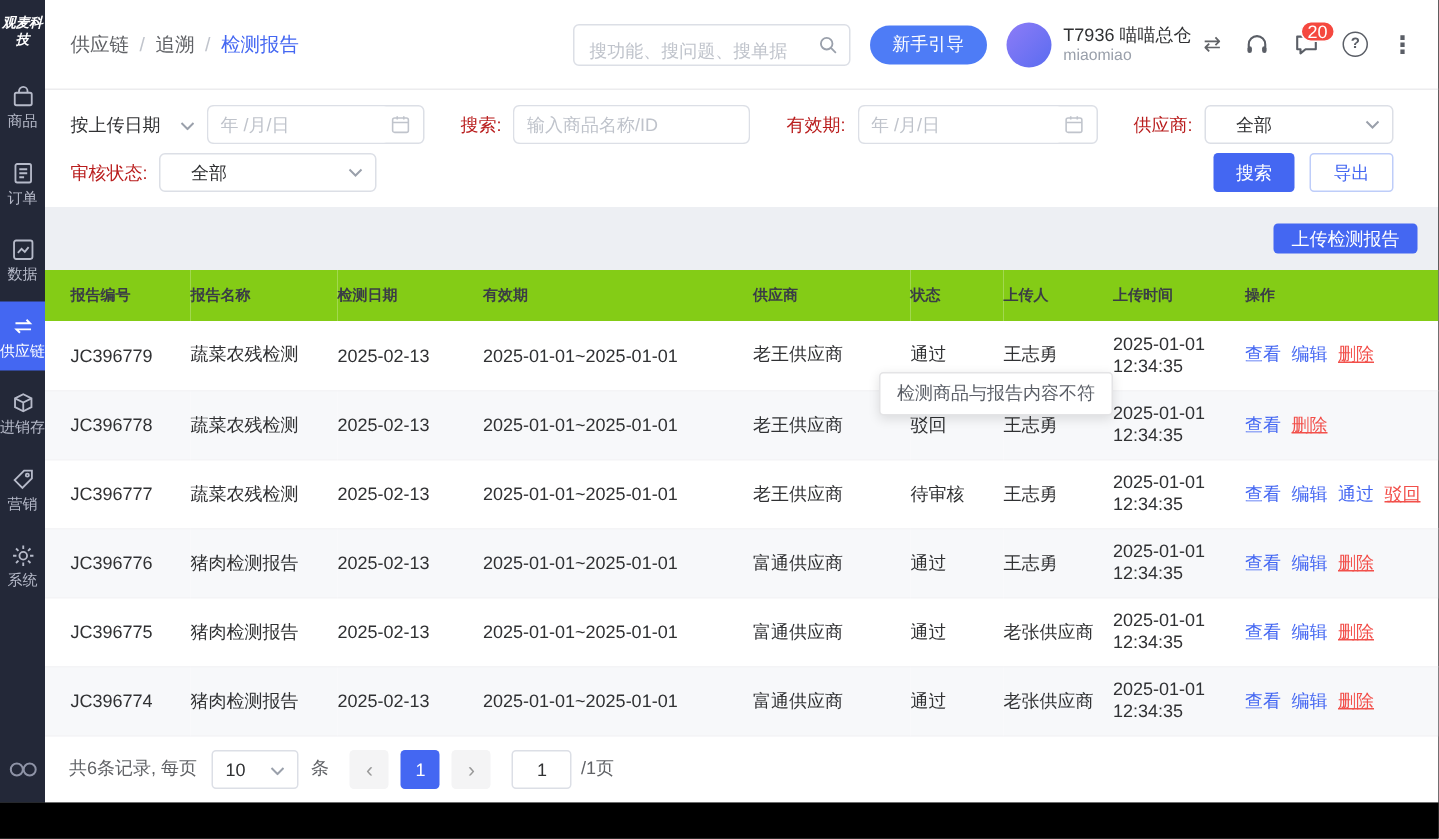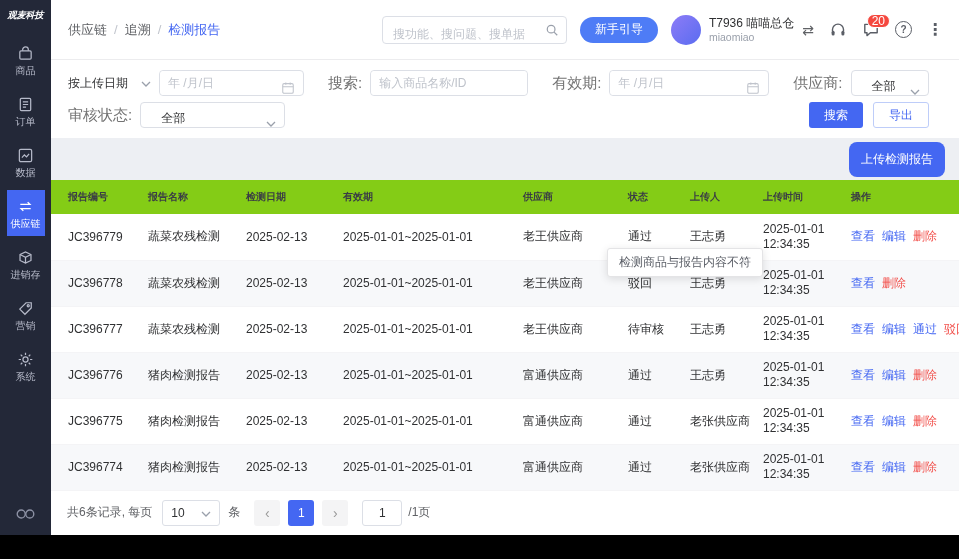--- a/index.html
+++ b/index.html
@@ -2,21 +2,21 @@
 <html><head>
 <meta charset="utf-8">
 <style>
   * { box-sizing: border-box; margin: 0; padding: 0; }
   html,body { background:#000; }
   body { font-family: "Liberation Sans", "DejaVu Sans", sans-serif; }
   .app { position:relative; width:959px; height:559px; background:#000; overflow:hidden; }
   .main { position:absolute; top:0; left:0; width:959px; height:535px; display:flex; background:#EDEFF3; }
 
   
-  .sidebar { width:51px; flex-shrink:0; background:#232838; display:flex; flex-direction:column; align-items:center; }
+  .sidebar { width:30px; flex-shrink:0; background:#232838; display:flex; flex-direction:column; align-items:center; }
   .logo { color:#fff; font-size:9px; font-weight:bold; font-style:italic; text-align:center; padding:10px 1px 4px; line-height:11px; }
   .nav { margin-top:12px; width:38px; display:flex; flex-direction:column; }
   .nav-item { width:38px; padding:8px 0 7px; margin-bottom:5px; display:flex; flex-direction:column; align-items:center; gap:3px; color:#B6BAC9; cursor:pointer; }
   .nav-item.active { background:#4467F2; color:#fff; }
   .nav-label { font-size:10px; line-height:11px; white-space:nowrap; }
   .nicon { display:inline-flex; }
   .sidebar-spacer { flex:1; }
   .sidebar-bottom { padding-bottom:10px; color:#8E93A6; cursor:pointer; }
 
   
@@ -41,47 +41,47 @@
   .swap-ic { margin-left:8px; font-size:14px; color:#606266; cursor:pointer; }
   .hicon { margin-left:15px; display:inline-flex; align-items:center; cursor:pointer; position:relative; color:#5A5E66; }
   .badge { position:absolute; top:-7px; right:-10px; background:#F5483F; color:#fff; font-size:12px; line-height:12px; padding:0 4px; border-radius:8px; border:1.5px solid #fff; font-style:normal; }
   .ring { width:17px; height:17px; border:1.4px solid #5A5E66; border-radius:50%; font-size:10px; font-weight:bold; justify-content:center; }
   .dots { font-size:16px; font-weight:bold; }
 
   
   .filters { background:#fff; padding:10px 30px 10px 17px; flex-shrink:0; }
   .f-row { display:flex; align-items:center; }
   .f-row + .f-row { margin-top:6px; }
-  .f-label { font-size:15px; color:#737373; margin-right:8px; white-space:nowrap; }
+  .f-label { font-size:12px; color:#b91c1c; margin-right:8px; white-space:nowrap; }
   .f-type { display:flex; align-items:center; gap:13px; font-size:12px; color:#303133; cursor:pointer; margin-right:8px; white-space:nowrap; }
-  .f-input, .f-select { height:26px; border:1px solid #DCDFE6; border-radius:4px; background:#fff; display:flex; align-items:flex-end; font-size:12px; color:#303133; }
+  .f-input, .f-select { height:26px; border:1px solid #DCDFE6; border-radius:4px; background:#fff; display:flex; align-items:center; font-size:12px; color:#303133; }
   .f-input input { border:none; outline:none; flex:1; height:100%; padding:0 8px; font-size:12px; color:#333; border-radius:4px; min-width:0; font-family:inherit; }
   .f-input input::placeholder { color:#BFC3CB; }
   .f-input .cal, .f-select .caret { margin-right:8px; flex-shrink:0; display:inline-flex; }
   .f-select { justify-content:space-between; padding-left:20px; cursor:pointer; }
   .gap24 { margin-right:24px; }
   .w145 { width:145px; } .w158 { width:158px; } .w160 { width:160px; }
   .f-buttons { margin-left:auto; display:flex; gap:10px; }
   .btn-primary { height:26px; padding:0 15px; background:#4467F2; color:#fff; border:none; border-radius:3px; font-size:12px; cursor:pointer; font-family:inherit; }
   .btn-outline { height:26px; padding:0 15px; background:#fff; color:#4467F2; border:1px solid #BECDF9; border-radius:3px; font-size:12px; cursor:pointer; font-family:inherit; }
 
   
   .body { flex:1; background:#EDEFF3; display:flex; flex-direction:column; min-height:0; }
   .toolbar { height:42px; flex-shrink:0; display:flex; align-items:center; justify-content:flex-end; padding:0 14px; }
-  .btn-upload { height:35px; padding:0 12px; background:#4467F2; color:#fff; border:none; border-radius:8px; font-size:12px; cursor:pointer; font-family:inherit; }
+  .btn-upload { height:20px; padding:0 12px; background:#4467F2; color:#fff; border:none; border-radius:3px; font-size:12px; cursor:pointer; font-family:inherit; }
   .table-wrap { position:relative; background:#fff; }
   table { width:100%; border-collapse:collapse; table-layout:fixed; }
   thead th { height:34px; background:#84cc16; font-size:10px; font-weight:bold; color:#3A3D45; text-align:left; padding-right:4px; }
   tbody td { height:46px; font-size:12px; color:#303133; padding-right:4px; border-bottom:1px solid #F4F4F6; }
   tbody tr:nth-child(even) { background:#F7F8FA; }
   .c1 { padding-left:17px; }
   .time-line { line-height:15px; }
   .ops { white-space:nowrap; }
   .lnk { color:#4467F2; cursor:pointer; margin-right:7px; }
-  .ops .lnk:last-child { margin-right:0; }
+  .ops .lnk:last-child { margin-right:0;text-decoration:underline; }
   .lnk.danger { color:#F2504B; }
   .tooltip { position:absolute; left:556px; top:68px; background:#fff; border:1px solid #E4E4E6; border-radius:3px; box-shadow:0 2px 8px rgba(0,0,0,.12); padding:5px 11px; font-size:12px; color:#5A5E66; white-space:nowrap; z-index:5; }
 
   
   .pager { flex:1; background:#fff; display:flex; align-items:center; padding:0 16px; font-size:12px; color:#606266; }
   .pg-summary { margin-right:10px; }
   .pg-size { width:58px; height:26px; border:1px solid #DCDFE6; border-radius:3px; display:flex; align-items:center; justify-content:space-between; padding:0 8px; color:#303133; cursor:pointer; }
   .pg-unit { margin:0 14px 0 8px; }
   .pg-btn { width:26px; height:26px; border-radius:3px; background:#F4F4F5; color:#999; display:flex; align-items:center; justify-content:center; font-size:14px; cursor:pointer; }
   .pg-cur { width:26px; height:26px; border-radius:3px; background:#4467F2; color:#fff; display:flex; align-items:center; justify-content:center; margin:0 8px; cursor:pointer; }

